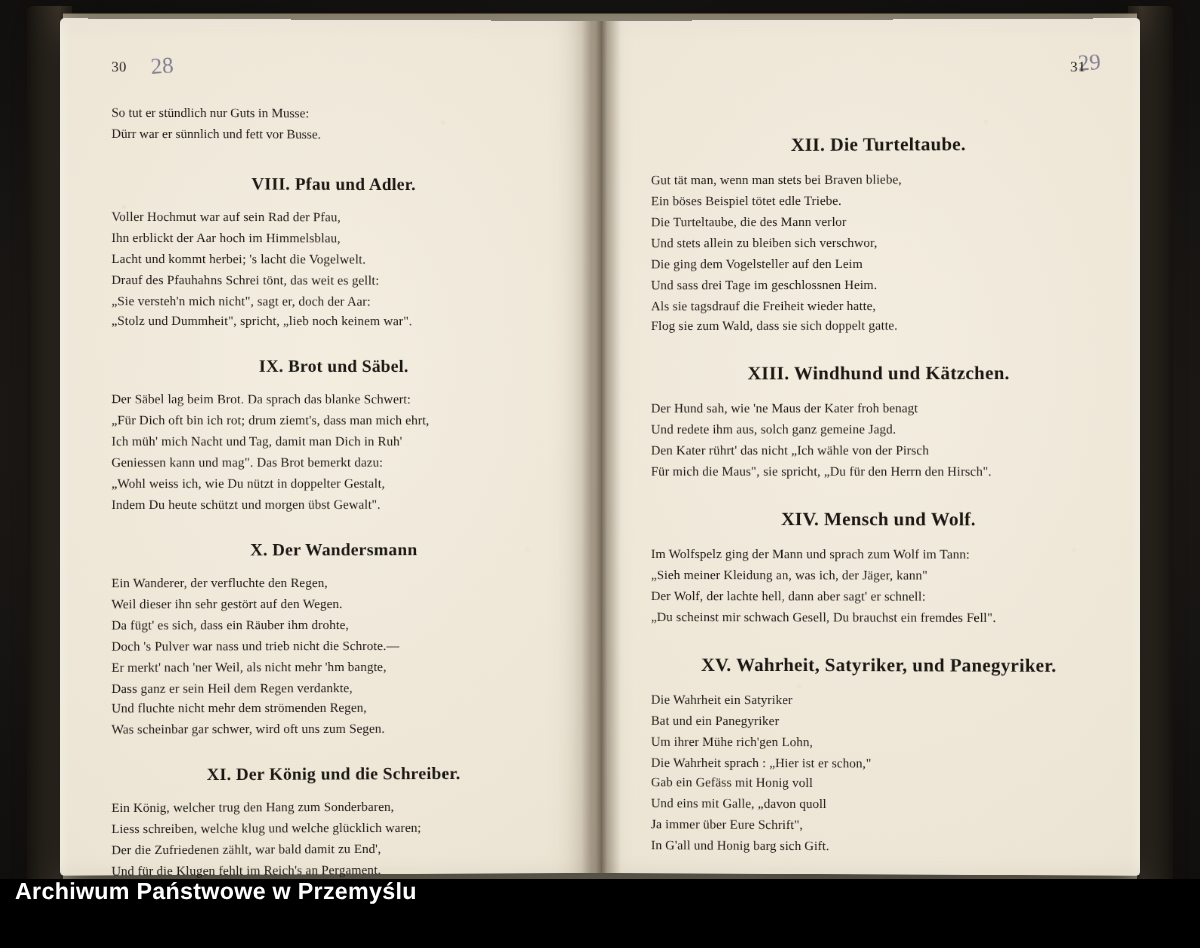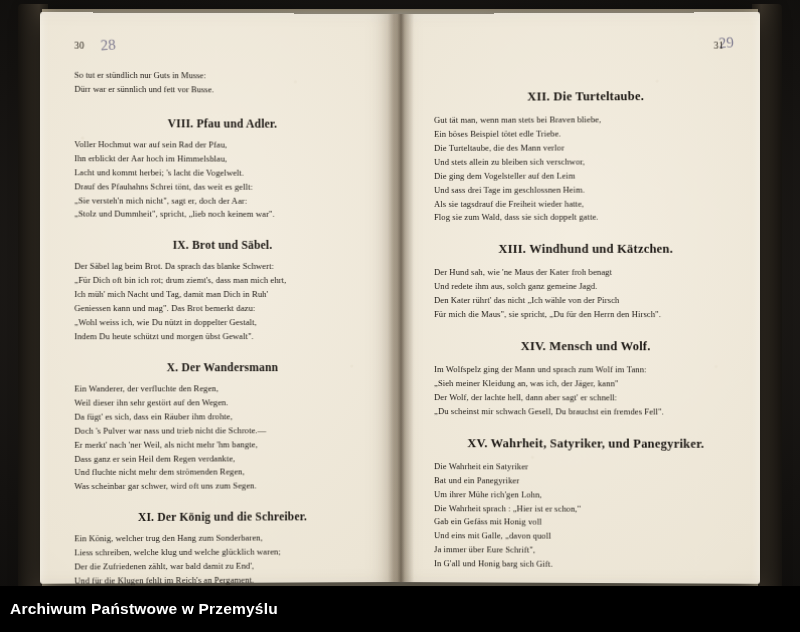--- a/index.html
+++ b/index.html
@@ -178,21 +178,20 @@
   }
   
   .watermark {
     position: absolute;
     left: 0;
     bottom: 0;
     width: 800px;
     height: 46px;
     background: #000;
     display: flex;
-    align-items: center;
     padding-left: 10px;
     box-sizing: border-box;
   }
   .watermark span {
     color: #ffffff;
     font-family: "Liberation Sans", sans-serif;
     font-size: 15.5px;
     font-weight: bold;
     letter-spacing: 0.2px;
   }

